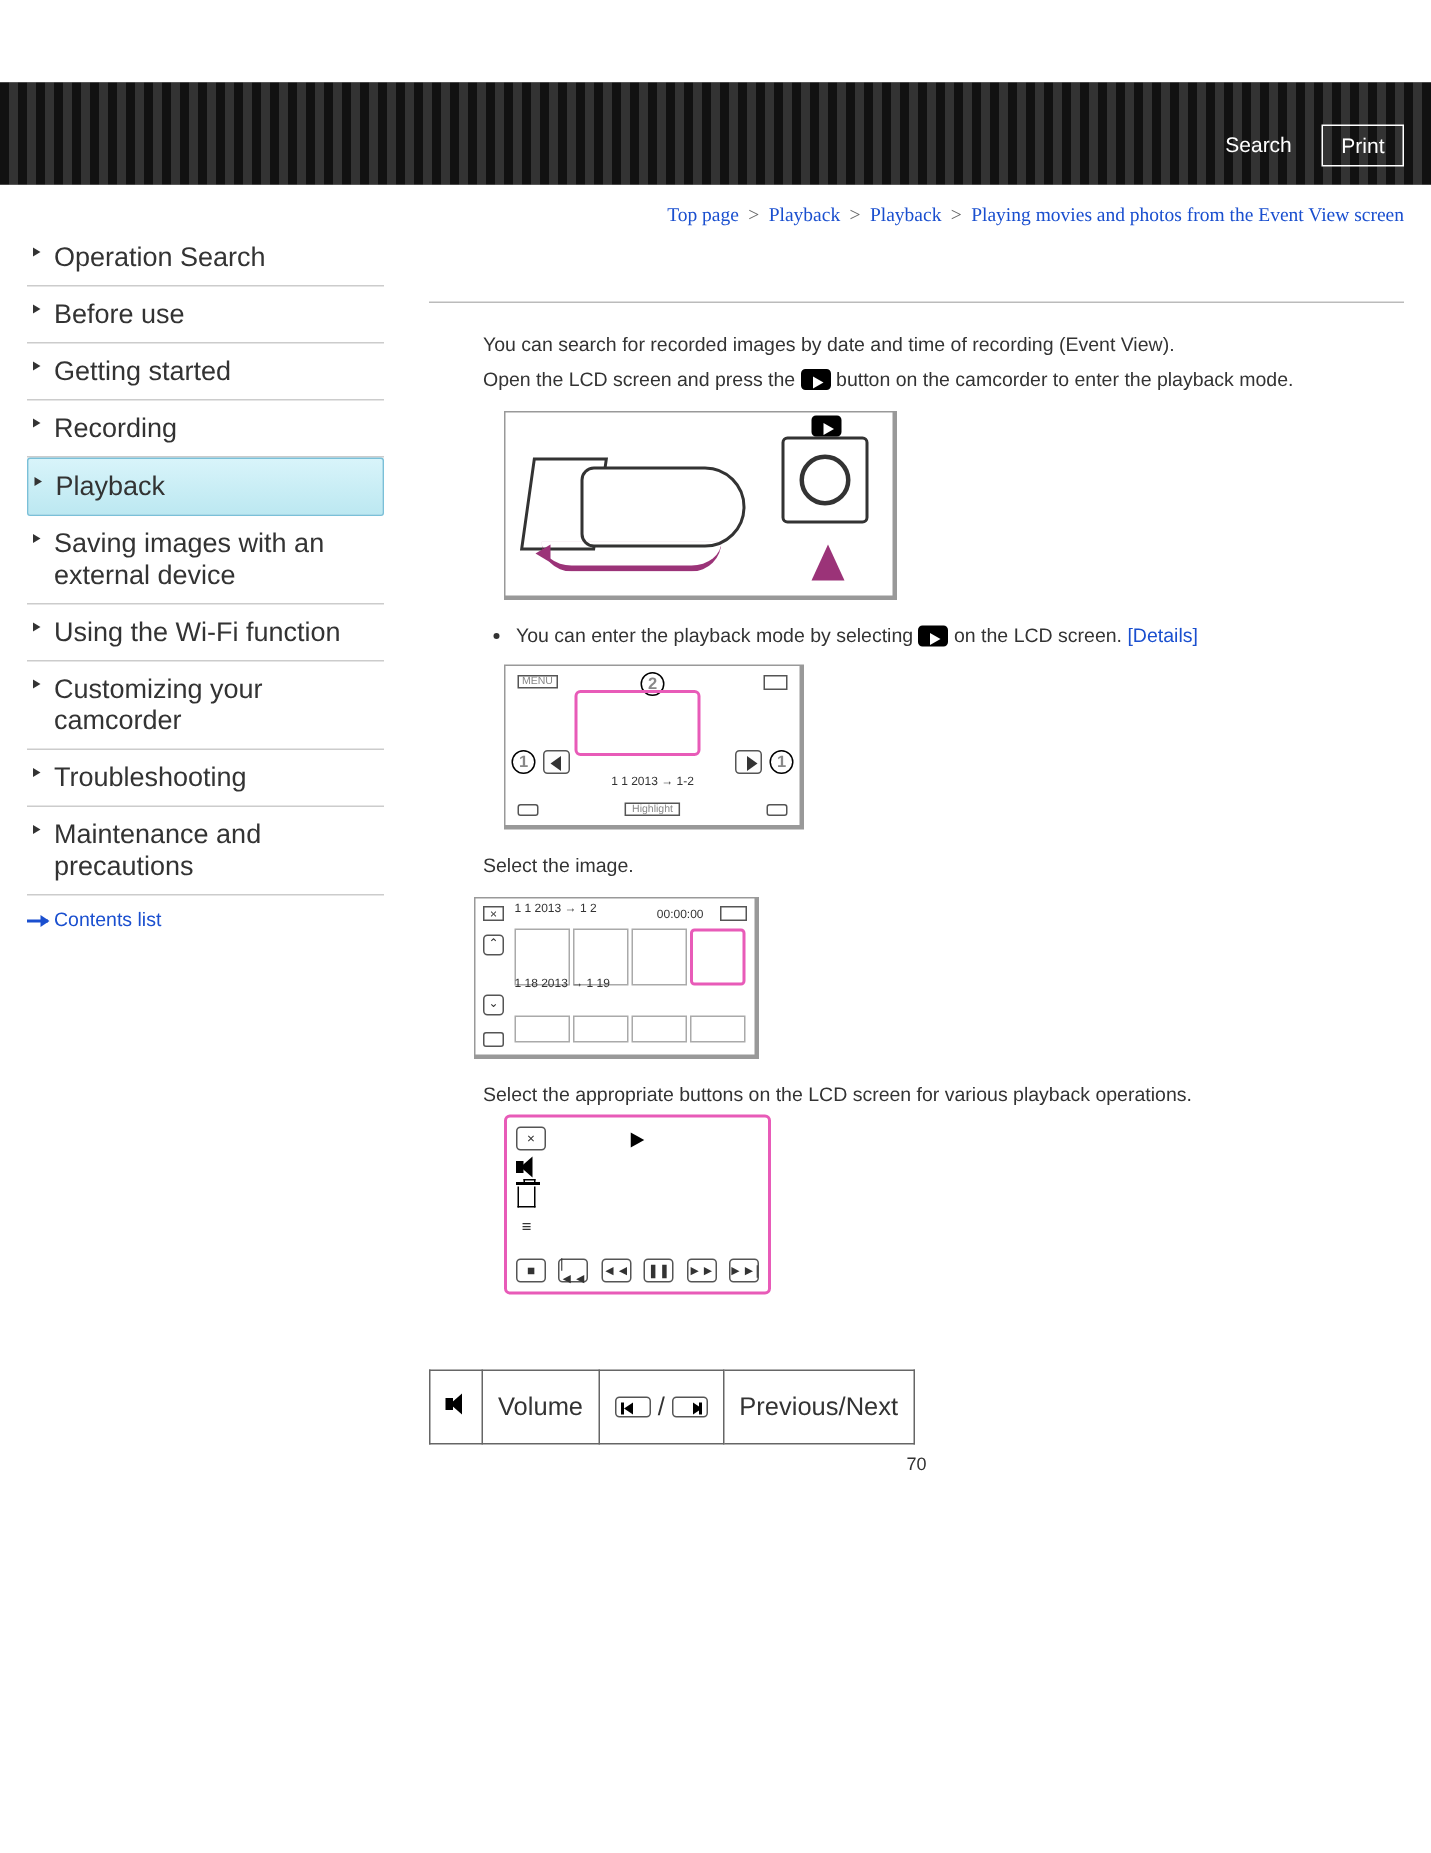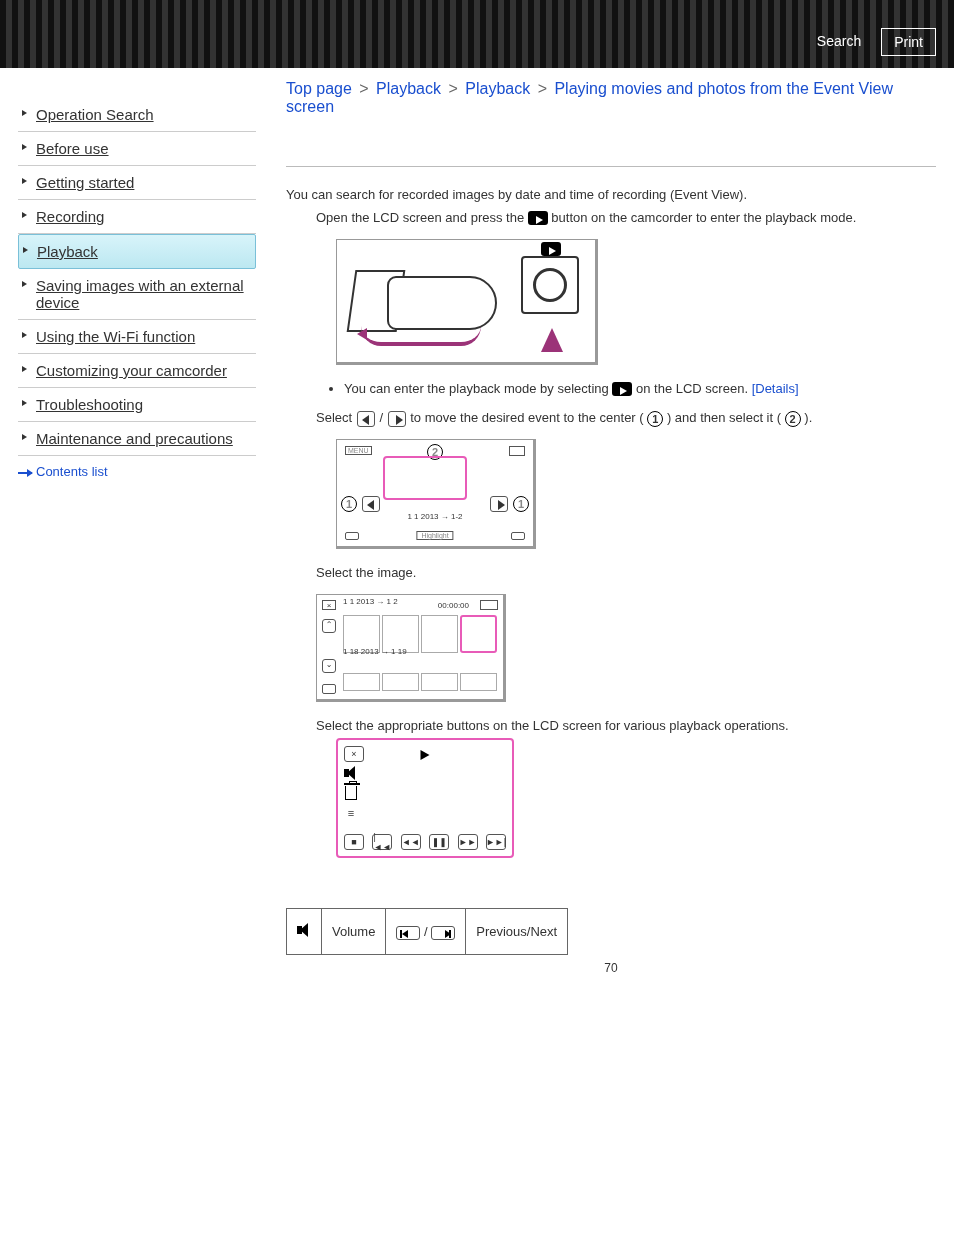--- a/index.html
+++ b/index.html
@@ -9,20 +9,21 @@
     color: #333;
     background: #fff;
     width: 954px;
     margin: 0 auto;
   }
   .header-band {
     height: 68px;
     background: #000;
     background-image: repeating-linear-gradient(90deg,#111 0 6px,#333 6px 12px);
     position: relative;
+    margin-top: 55px;
   }
   .header-btns {
     position: absolute;
     right: 18px;
     top: 28px;
     display: flex;
     gap: 8px;
   }
   .header-btns span {
     color: #fff;
@@ -39,24 +40,23 @@
   .sidebar {
     width: 256px;
     flex: 0 0 256px;
     padding: 30px 0 0 18px;
   }
   .sidebar ul { list-style: none; }
   .sidebar li {
     border-bottom: 1px solid #ccc;
     padding: 8px 6px 8px 18px;
     position: relative;
-    font-size: 15px;
+    font-size: 18px;
     color: #333;
     cursor: pointer;
-    text-decoration: underline;
   }
   .sidebar li::before {
     content: '';
     position: absolute;
     left: 4px;
     top: 12px;
     width: 0; height: 0;
     border-left: 5px solid #333;
     border-top: 3px solid transparent;
     border-bottom: 3px solid transparent;
@@ -75,28 +75,30 @@
     display:inline-block;width:14px;height:2px;background:#1a4fcf;position:relative;vertical-align:middle;margin-right:4px;
   }
   .contents-link .arrow::after{
     content:'';position:absolute;right:-1px;top:-3px;width:0;height:0;border-left:6px solid #1a4fcf;border-top:4px solid transparent;border-bottom:4px solid transparent;
   }
   .content {
     flex: 1;
     padding: 6px 18px 20px 30px;
   }
   .breadcrumb {
+    text-align: right;
     color: #1a4fcf;
-    font-size: 16px;
+    font-size: 13px;
     padding: 6px 0 50px;
+    font-family: Liberation Serif, serif;
   }
   .breadcrumb a { color: #1a4fcf; text-decoration: none; }
   .breadcrumb .gt { color: #666; margin: 0 3px; }
   hr { border: none; border-top: 1px solid #bbb; margin: 0 0 18px; }
-  .content p { line-height: 1.6; margin-bottom: 2px; }
+  .content p { line-height: 1.6; margin-bottom: 2px; margin-left: 36px; }
   .indent1 { margin-left: 30px; }
   .figure {
     border: 1px solid #999;
     border-right: 3px solid #999;
     border-bottom: 3px solid #999;
     background: #fff;
     margin: 10px 0 14px 50px;
     display: flex;
     align-items: center;
     justify-content: center;
@@ -135,21 +137,21 @@
   .play-tri { position:absolute; left:50%; top:10px; transform:translateX(-50%); width:0; height:0; border-left:9px solid #000; border-top:5px solid transparent; border-bottom:5px solid transparent; }
 
   
   table.ops {
     border-collapse: collapse;
     margin: 50px 0 0 0;
   }
   table.ops td {
     border: 1px solid #666;
     padding: 14px 10px;
-    font-size: 13px;
+    font-size: 17px;
     vertical-align: middle;
   }
   .vol-icon { display:inline-block; width:14px; height:14px; position:relative; }
   .vol-icon::before{content:'';position:absolute;left:0;top:3px;width:5px;height:8px;background:#000;}
   .vol-icon::after{content:'';position:absolute;left:3px;top:0;width:0;height:0;border-right:8px solid #000;border-top:7px solid transparent;border-bottom:7px solid transparent;}
   .trash-icon { display:inline-block; width:12px; height:14px; border:1.2px solid #000; border-top:none; position:relative; }
   .trash-icon::before{content:'';position:absolute;top:-3px;left:-2px;width:16px;height:2px;background:#000;}
   .trash-icon::after{content:'';position:absolute;top:-5px;left:3px;width:6px;height:2px;border:1px solid #000;border-bottom:none;}
   .pn-icon { display:inline-block; width:24px; height:14px; border:1px solid #555; border-radius:3px; position:relative; background:#fff; vertical-align:middle; }
   .pn-prev::after{content:'';position:absolute;left:5px;top:3px;width:0;height:0;border-right:6px solid #000;border-top:4px solid transparent;border-bottom:4px solid transparent;}
@@ -257,31 +259,20 @@
 
     <ul class="bullet-list">
       <li>
         <span>You can enter the playback mode by selecting </span>
         <span class="play-icon-box"></span>
         <span> on the LCD screen. </span>
         <a href="#" class="inlink">[Details]</a>
       </li>
     </ul>
 
-    <p class="indent1">
-      <span>Select </span>
-      <span class="nav-icon-box nav-left"></span>
-      <span> / </span>
-      <span class="nav-icon-box nav-right"></span>
-      <span> to move the desired event to the center ( </span>
-      <span class="circled">1</span>
-      <span> ) and then select it ( </span>
-      <span class="circled">2</span>
-      <span> ).</span>
-    </p>
 
     <div class="figure fig2">
       <div class="fig2-inner">
         <div class="menu">MENU</div>
         <div class="mode"></div>
         <span class="circled c2">2</span>
         <div class="stack"></div>
         <span class="circled c1l">1</span>
         <span class="nav-icon-box nav-left navl"></span>
         <span class="date">1 1 2013 → 1-2</span>

